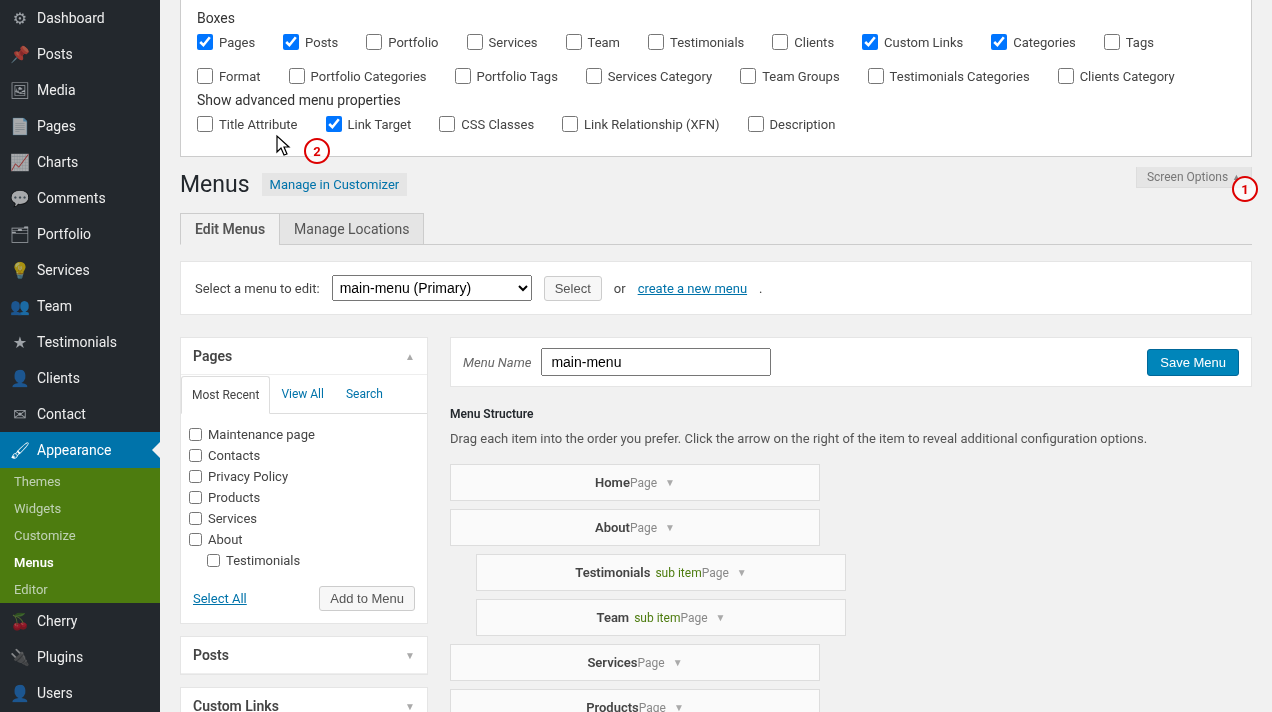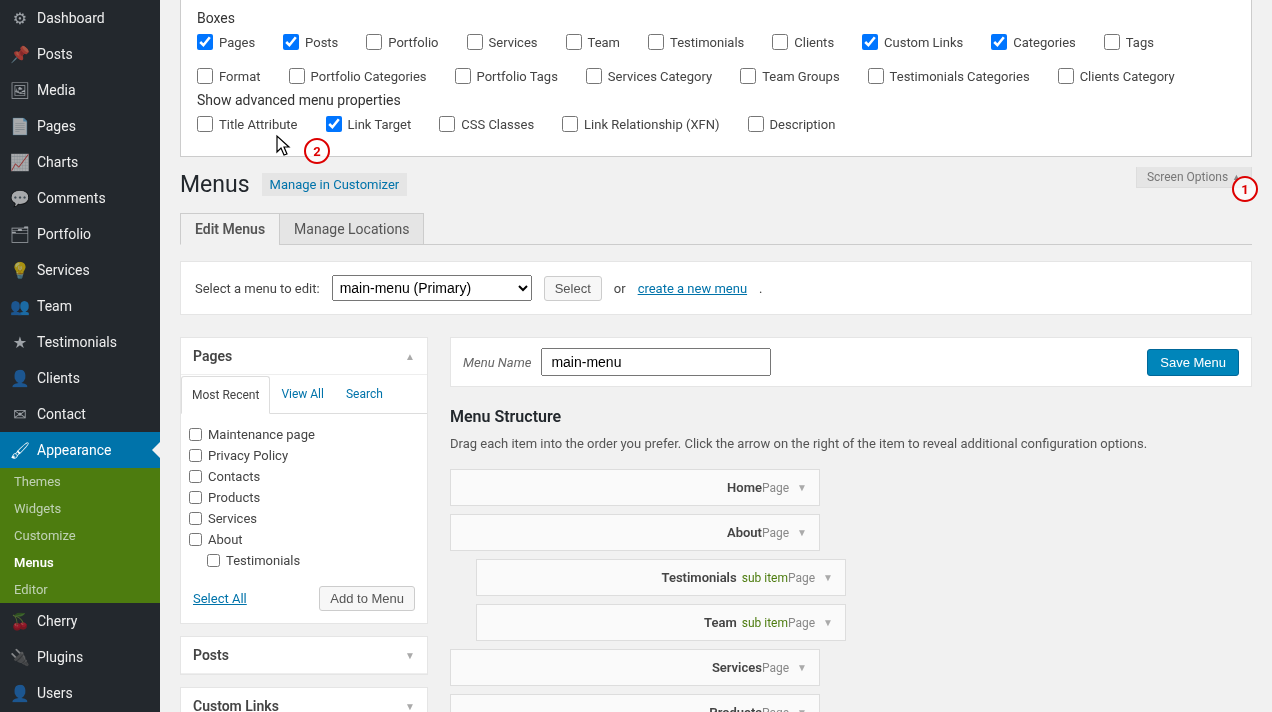--- a/index.html
+++ b/index.html
@@ -41,23 +41,23 @@
 .subtabs { display: flex; border-bottom: 1px solid #ddd; background: #fff; }
 .subtab { padding: 11px 10px; font-size: 12px; color: #0073aa; cursor: pointer; border: 1px solid transparent; }
 .subtab.active { border: 1px solid #ddd; border-bottom: 1px solid #fff; color: #444; position: relative; top: 1px; background: #fff; border-radius: 3px 3px 0 0; }
 .page-list { height: 160px; overflow-y: scroll; padding: 10px 8px; }
 .page-list .pi { display: flex; align-items: center; gap: 6px; padding: 3px 0; }
 .page-list .pi.indent { padding-left: 18px; }
 .metabox-foot { display: flex; justify-content: space-between; align-items: center; padding: 12px; }
 .menu-name-row { background: #fff; border: 1px solid #e5e5e5; padding: 10px 12px; display: flex; align-items: center; justify-content: space-between; margin-bottom: 20px; }
 .menu-name-row .left { display: flex; align-items: center; gap: 10px; }
 .menu-name-row input[type=text] { padding: 4px 8px; width: 230px; font-size: 14px; }
-.structure-title { font-size: 16px; font-weight: 600; margin-bottom: 10px; color: #23282d; }
+.structure-title { font-size: 12px; font-weight: 600; margin-bottom: 10px; color: #23282d; }
 .structure-desc { font-size: 13px; color: #555; margin-bottom: 18px; }
-.menu-item { border: 1px solid #ddd; background: #fafafa; display: flex; justify-content: flex-end; align-items: center; padding: 10px 12px; width: 370px; margin-bottom: 8px; cursor: move; }
+.menu-item { border: 1px solid #ddd; background: #fafafa; display: flex; justify-content: center; align-items: center; padding: 10px 12px; width: 370px; margin-bottom: 8px; cursor: move; }
 .menu-item.indent { margin-left: 26px; }
 .menu-item .mi-left { font-size: 13px; font-weight: 600; }
 .menu-item .mi-sub { font-weight: 400; color: #4d7c0f; margin-left: 5px; font-size: 12px; }
 .menu-item .mi-right { font-size: 12px; color: #888; display: flex; align-items: center; gap: 8px; }
 .tri { color: #aaa; font-size: 10px; }
 .callout { position: absolute; width: 26px; height: 26px; border: 2px solid #d00; border-radius: 50%; display: flex; align-items: center; justify-content: center; color: #d00; font-weight: 700; font-size: 13px; background: rgba(255,255,255,0.7); pointer-events: none; }
 .cursor { position: absolute; pointer-events: none; font-size: 18px; }
 .caret-up { font-size: 9px; color: #888; }
 </style>
 </head>
@@ -282,25 +282,25 @@
               <div class="subtab">View All</div>
               <div class="subtab">Search</div>
             </div>
             <div class="page-list" id="page-list">
                 <div class="pi">
                   <input type="checkbox" style="">
                   <span>Maintenance page</span>
                 </div>
                 <div class="pi">
                   <input type="checkbox" style="">
+                  <span>Contacts</span>
+                </div>
+                <div class="pi">
+                  <input type="checkbox" style="">
                   <span>Privacy Policy</span>
-                </div>
-                <div class="pi">
-                  <input type="checkbox" style="">
-                  <span>Contacts</span>
                 </div>
                 <div class="pi">
                   <input type="checkbox" style="">
                   <span>Products</span>
                 </div>
                 <div class="pi">
                   <input type="checkbox" style="">
                   <span>Services</span>
                 </div>
                 <div class="pi">

